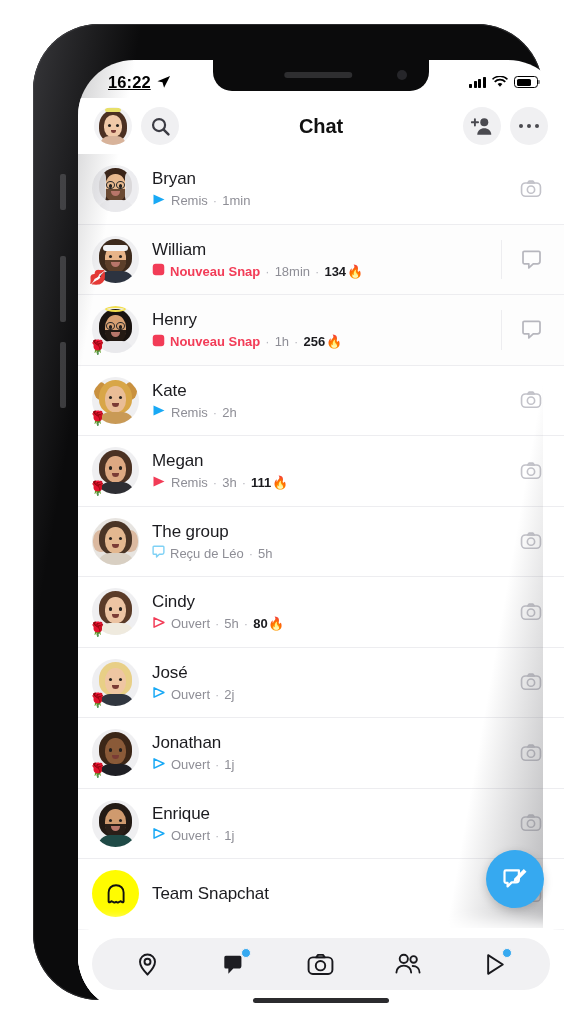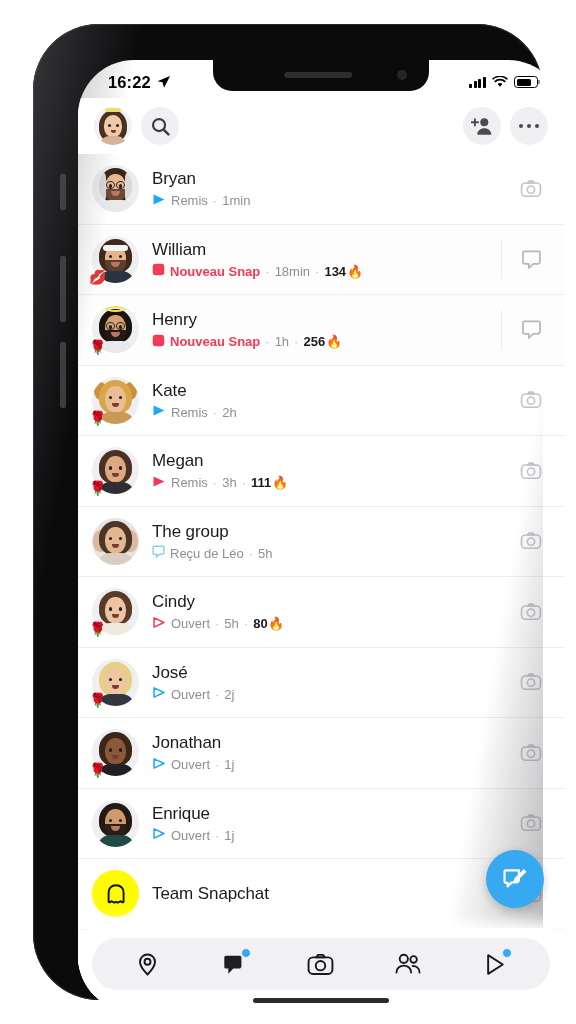--- a/index.html
+++ b/index.html
@@ -65,20 +65,21 @@
     width: 10px; height: 10px; border-radius: 50%;
     background: #26262a;
   }
 
   
   .statusbar {
     position: relative; z-index: 30;
     height: 38px;
     display: flex; align-items: center; justify-content: space-between;
     padding: 6px 26px 0 30px;
+    text-decoration: underline;
   }
   .status-time {
     font-size: 16.5px; font-weight: 700; color: #000;
     letter-spacing: .1px; display: flex; align-items: center; gap: 5px;
   }
   .loc-arrow { display: block; }
   .status-right { display: flex; align-items: center; gap: 6px; }
   .bars { display: flex; align-items: flex-end; gap: 1.6px; height: 11px; }
   .bars i { display: block; width: 3px; background: #000; border-radius: .8px; }
   .bars i:nth-child(1) { height: 4px; }
@@ -287,20 +288,21 @@
             </div>
           </div>
           <div class="circle-btn">
             <svg width="21" height="21" viewBox="0 0 22 22">
               <circle cx="9.5" cy="9.5" r="6.3" fill="none" stroke="#3c3c44" stroke-width="2.3"></circle>
               <line x1="14.3" y1="14.3" x2="19.3" y2="19.3" stroke="#3c3c44" stroke-width="2.6" stroke-linecap="round"></line>
             </svg>
           </div>
         </div>
 
+        <div class="hdr-title">Chat</div>
 
         <div class="hdr-right">
           <div class="circle-btn">
             <svg width="22" height="20" viewBox="0 0 24 22">
               <circle cx="14.5" cy="7" r="4.4" fill="#4a4a50"></circle>
               <path d="M6.8 20.5c0-4.3 3.5-7 7.7-7s7.7 2.7 7.7 7z" fill="#4a4a50"></path>
               <path d="M4.2 3.4v7M.7 6.9h7" stroke="#4a4a50" stroke-width="2.1" stroke-linecap="round"></path>
             </svg>
           </div>
           <div class="circle-btn">

